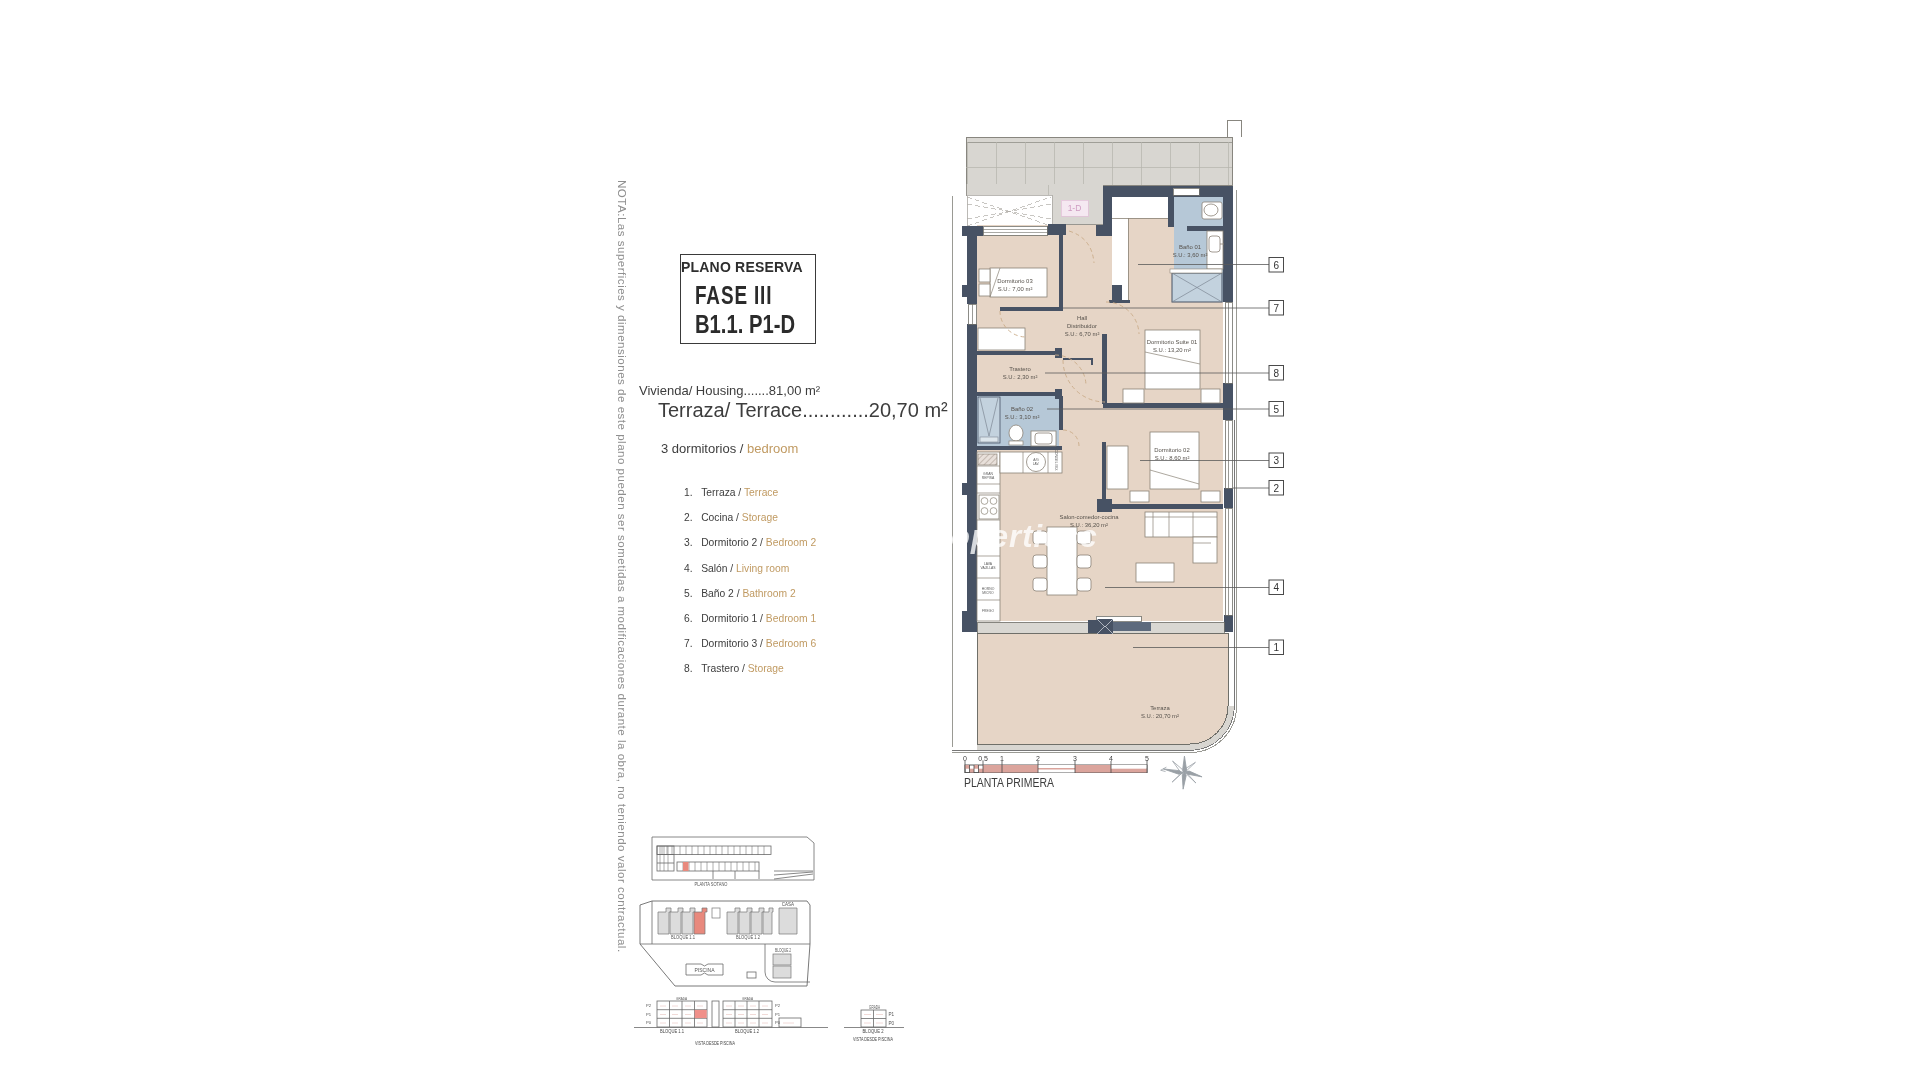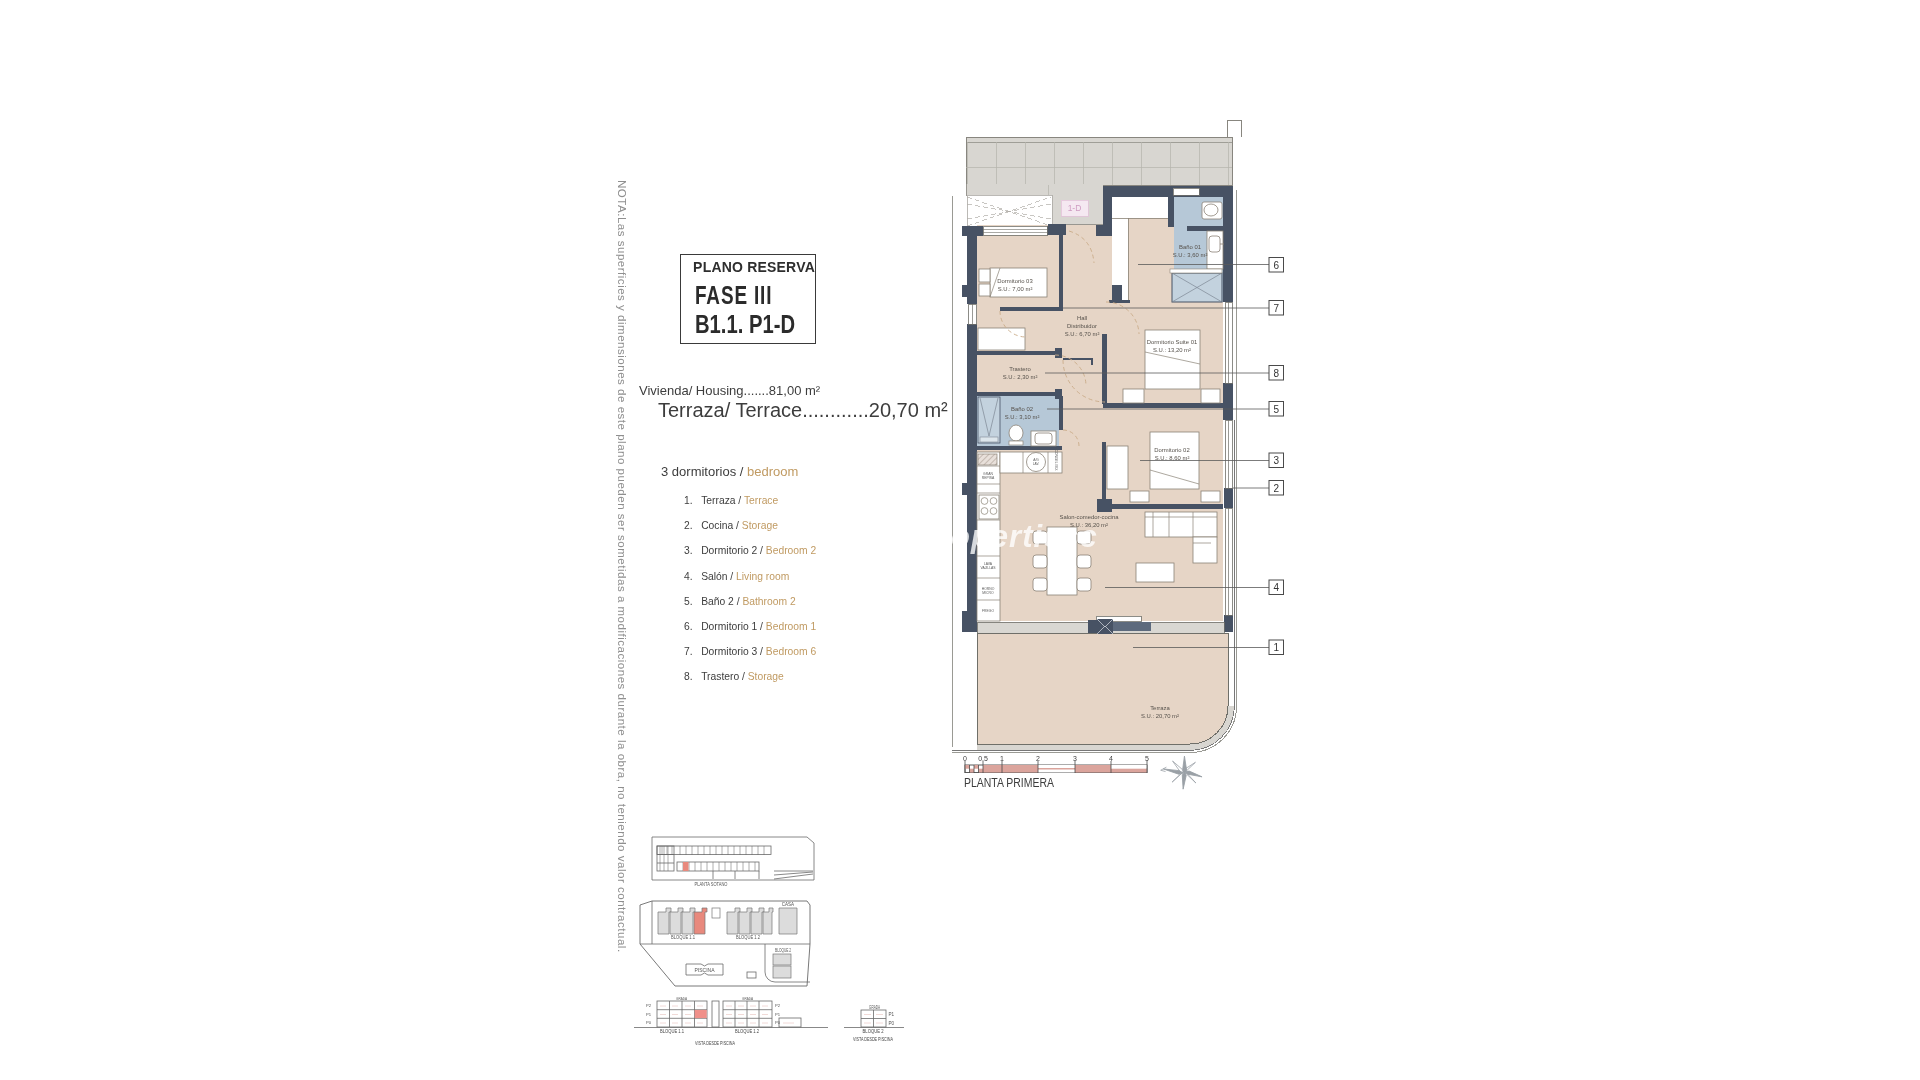--- a/index.html
+++ b/index.html
@@ -8,31 +8,31 @@
   .tan{color:#c09a62;}
   .dk{color:#3d3d3d;}
 </style>
 </head>
 <body>
 <div id="page">
 
   <div class="abs" style="left:616px;top:180px;height:790px;writing-mode:vertical-rl;font-size:11.5px;color:#8f8f8f;letter-spacing:0.52px;">NOTA:Las superficies y dimensiones de este plano pueden ser sometidas a modificaciones durante la obra, no teniendo valor contractual.</div>
 
   <div class="abs" style="left:680px;top:254px;width:134px;height:88px;border:1.6px solid #3a3a3a;">
-    <div class="abs" style="left:0;top:4px;width:134px;text-align:right;font-size:14px;color:#2e2e2e;font-weight:600;letter-spacing:0.2px;white-space:nowrap;">PLANO RESERVA</div>
+    <div class="abs" style="left:0;top:4px;width:134px;text-align:left;font-size:14px;color:#2e2e2e;font-weight:600;letter-spacing:0.2px;white-space:nowrap;">PLANO RESERVA</div>
     <div class="abs" style="left:14px;top:26px;font-size:22px;color:#2b2b2b;font-weight:800;letter-spacing:1px;transform:scale(0.86,1.15);transform-origin:left top;white-space:nowrap;">FASE III</div>
     <div class="abs" style="left:14px;top:55px;font-size:22px;color:#2b2b2b;font-weight:800;letter-spacing:0px;transform:scale(0.92,1.15);transform-origin:left top;white-space:nowrap;">B1.1. P1-D</div>
   </div>
 
   <div class="abs dk" style="left:639px;top:383px;font-size:13px;">Vivienda/ Housing.......81,00 m²</div>
   <div class="abs dk" style="left:658px;top:399px;font-size:20px;">Terraza/ Terrace............20,70 m²</div>
 
-  <div class="abs" style="left:661px;top:464px;font-size:13px;color:#3d3d3d;">3 dormitorios / <span class="tan">bedroom</span></div>
-
-  <div class="abs dk" style="left:684px;top:480px;font-size:10.3px;line-height:25.2px;margin-top:8px;">
+  <div class="abs" style="left:661px;top:441px;font-size:13px;color:#3d3d3d;">3 dormitorios / <span class="tan">bedroom</span></div>
+
+  <div class="abs dk" style="left:684px;top:480px;font-size:10.3px;line-height:25.2px;">
     <div>1.&nbsp;&nbsp;&nbsp;Terraza / <span class="tan">Terrace</span></div>
     <div>2.&nbsp;&nbsp;&nbsp;Cocina / <span class="tan">Storage</span></div>
     <div>3.&nbsp;&nbsp;&nbsp;Dormitorio 2 / <span class="tan">Bedroom 2</span></div>
     <div>4.&nbsp;&nbsp;&nbsp;Salón / <span class="tan">Living room</span></div>
     <div>5.&nbsp;&nbsp;&nbsp;Baño 2 / <span class="tan">Bathroom 2</span></div>
     <div>6.&nbsp;&nbsp;&nbsp;Dormitorio 1 / <span class="tan">Bedroom 1</span></div>
     <div>7.&nbsp;&nbsp;&nbsp;Dormitorio 3 / <span class="tan">Bedroom 6</span></div>
     <div>8.&nbsp;&nbsp;&nbsp;Trastero / <span class="tan">Storage</span></div>
   </div>
 

